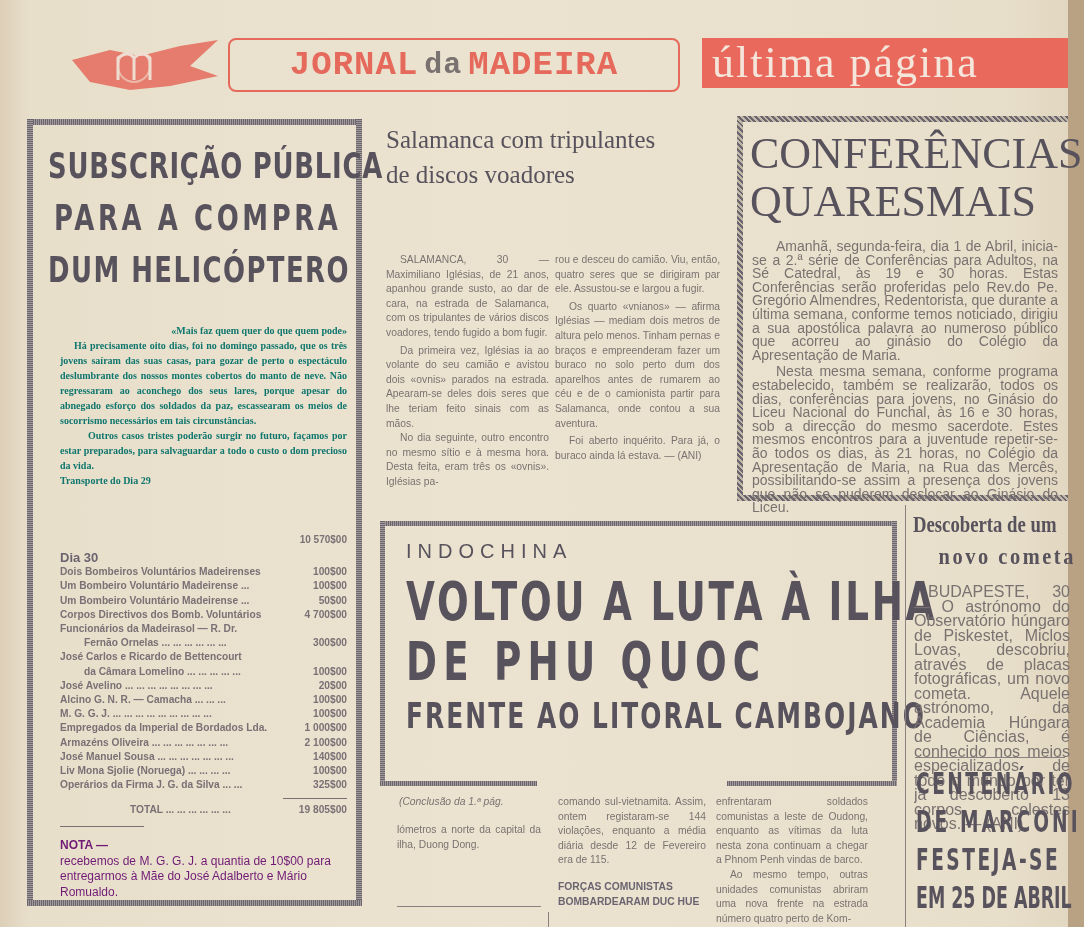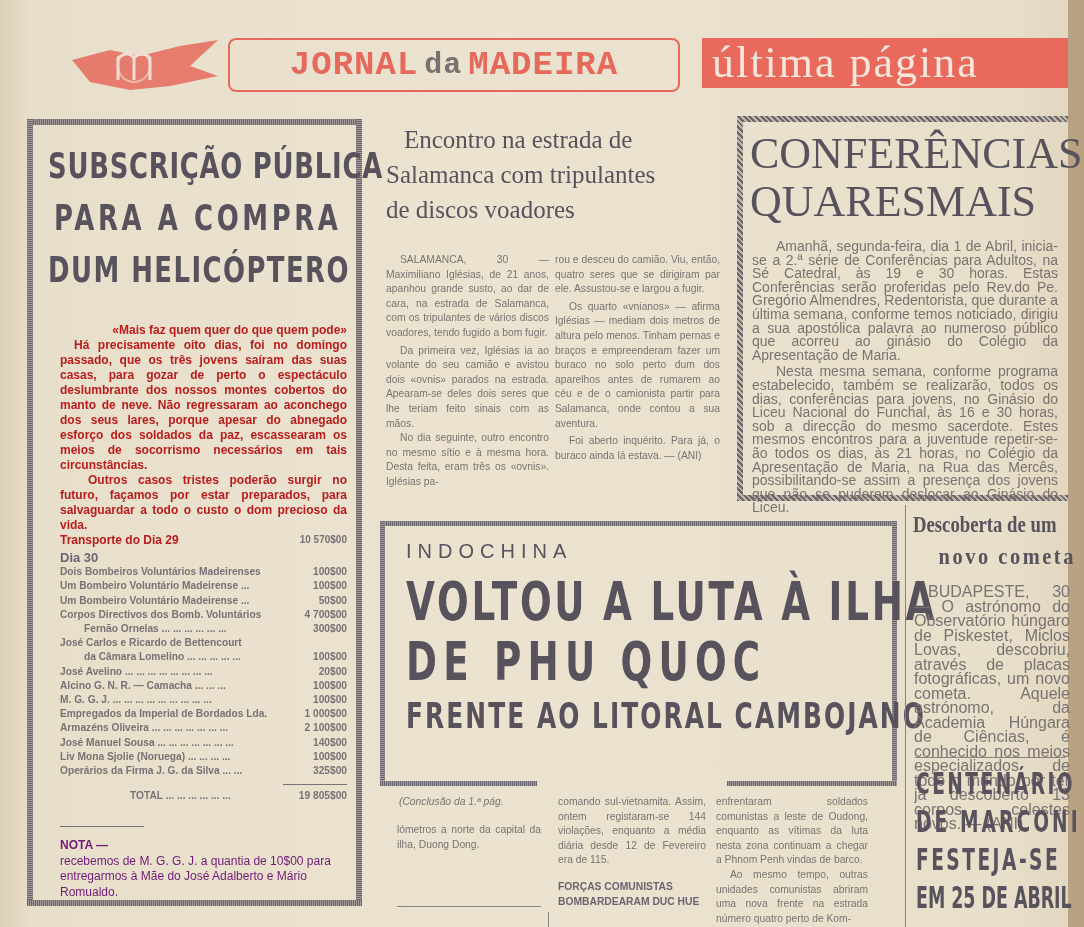--- a/index.html
+++ b/index.html
@@ -15,21 +15,21 @@
        display:flex;align-items:center;justify-content:center;color:#e56a5c;
        font-family:Liberation Mono, monospace;font-weight:bold;font-size:34px;letter-spacing:1px;}
   .mast-box .small{font-size:30px;text-transform:lowercase;margin:0 6px;}
   .ultima{left:702px;top:38px;width:366px;height:50px;background:#e96a5c;color:#f5e6dc;
        font-family:"Liberation Serif",serif;font-size:44px;line-height:50px;letter-spacing:2px;padding-left:10px;box-sizing:border-box;white-space:nowrap;overflow:hidden;}
   
   .hbar{background:repeating-linear-gradient(90deg,#6b6570 0 1px,#a29a98 1px 2px);}
   .vbar{background:repeating-linear-gradient(0deg,#6b6570 0 1px,#a29a98 1px 2px);}
   .dbar{background:repeating-linear-gradient(45deg,#6b6570 0 2px,#c2b8a8 2px 4px);}
   .cond{font-family:"DejaVu Sans",sans-serif;font-weight:bold;transform-origin:left top;white-space:nowrap;color:#57525c;}
-  .bodytext{font-size:12px;line-height:15px;font-weight:bold;color:#b91c1c;text-align:justify;}
+  .bodytext{font-size:10px;line-height:15px;font-weight:bold;color:#0f766e;text-align:justify;font-family:Liberation Serif, serif;}
   .small{font-size:10.3px;line-height:14.6px;color:#7a7270;text-align:justify;}
   .small p,.bodytext p{margin:0;}
   .indent{text-indent:14px;}
   .row{display:flex;justify-content:space-between;font-size:10.2px;line-height:14.2px;font-weight:bold;color:#7a7075;}
   .row .amt{text-align:right;min-width:70px;}
   .serif-h{font-family:"Liberation Serif",serif;color:#57525c;}
 </style>
 </head>
 <body>
 
@@ -84,20 +84,24 @@
       </div>
       <div class="row">
         <span>Um Bombeiro Voluntário Madeirense ...</span>
         <span class="amt">50$00</span>
       </div>
       <div class="row">
         <span>Corpos Directivos dos Bomb. Voluntários</span>
         <span class="amt">4 700$00</span>
       </div>
       <div class="row">
+        <span>Funcionários da Madeirasol — R. Dr.</span>
+        <span class="amt"></span>
+      </div>
+      <div class="row">
         <span style="padding-left: 24px;">Fernão Ornelas ... ... ... ... ... ...</span>
         <span class="amt">300$00</span>
       </div>
       <div class="row">
         <span>José Carlos e Ricardo de Bettencourt</span>
         <span class="amt"></span>
       </div>
       <div class="row">
         <span style="padding-left: 24px;">da Câmara Lomelino ... ... ... ... ...</span>
         <span class="amt">100$00</span>
@@ -141,21 +145,20 @@
       <span class="amt">19 805$00</span>
     </div>
 </div>
 <div class="abs" style="left:60px;top:826px;width:84px;border-top:1.5px solid #7a7075;"></div>
 <div class="abs" style="left:60px;top:838px;width:288px;display:flex;font-size:12px;line-height:15.5px;color:#701a75;flex-direction:column;">
   <span style="font-weight:bold;white-space:nowrap;margin-right:4px;">NOTA —</span>
   <span>recebemos de M. G. G. J. a quantia de 10$00 para entregarmos à Mãe do José Adalberto e Mário Romualdo.</span>
 </div>
 
 <div class="abs serif-h" style="left:386px;top:122px;width:345px;font-size:25px;line-height:35px;">
-  <div style="padding-left:18px;">Encontro na estrada de</div>
   <div>Salamanca com tripulantes</div>
   <div>de discos voadores</div>
 </div>
 <div class="abs small" style="left:386px;top:253px;width:163px;">
   <p class="indent">SALAMANCA, 30 — Maximiliano Iglésias, de 21 anos, apanhou grande susto, ao dar de cara, na estrada de Salamanca, com os tripulantes de vários discos voadores, tendo fugido a bom fugir.</p>
   <p class="indent" style="margin-top:3px;">Da primeira vez, Iglésias ia ao volante do seu camião e avistou dois «ovnis» parados na estrada. Apearam-se deles dois seres que lhe teriam feito sinais com as mãos.</p>
   <p class="indent">No dia seguinte, outro encontro no mesmo sítio e à mesma hora. Desta feita, eram três os «ovnis». Iglésias pa-</p>
 </div>
 <div class="abs small" style="left:555px;top:253px;width:165px;">
   <p>rou e desceu do camião. Viu, então, quatro seres que se dirigiram par ele. Assustou-se e largou a fugir.</p>

